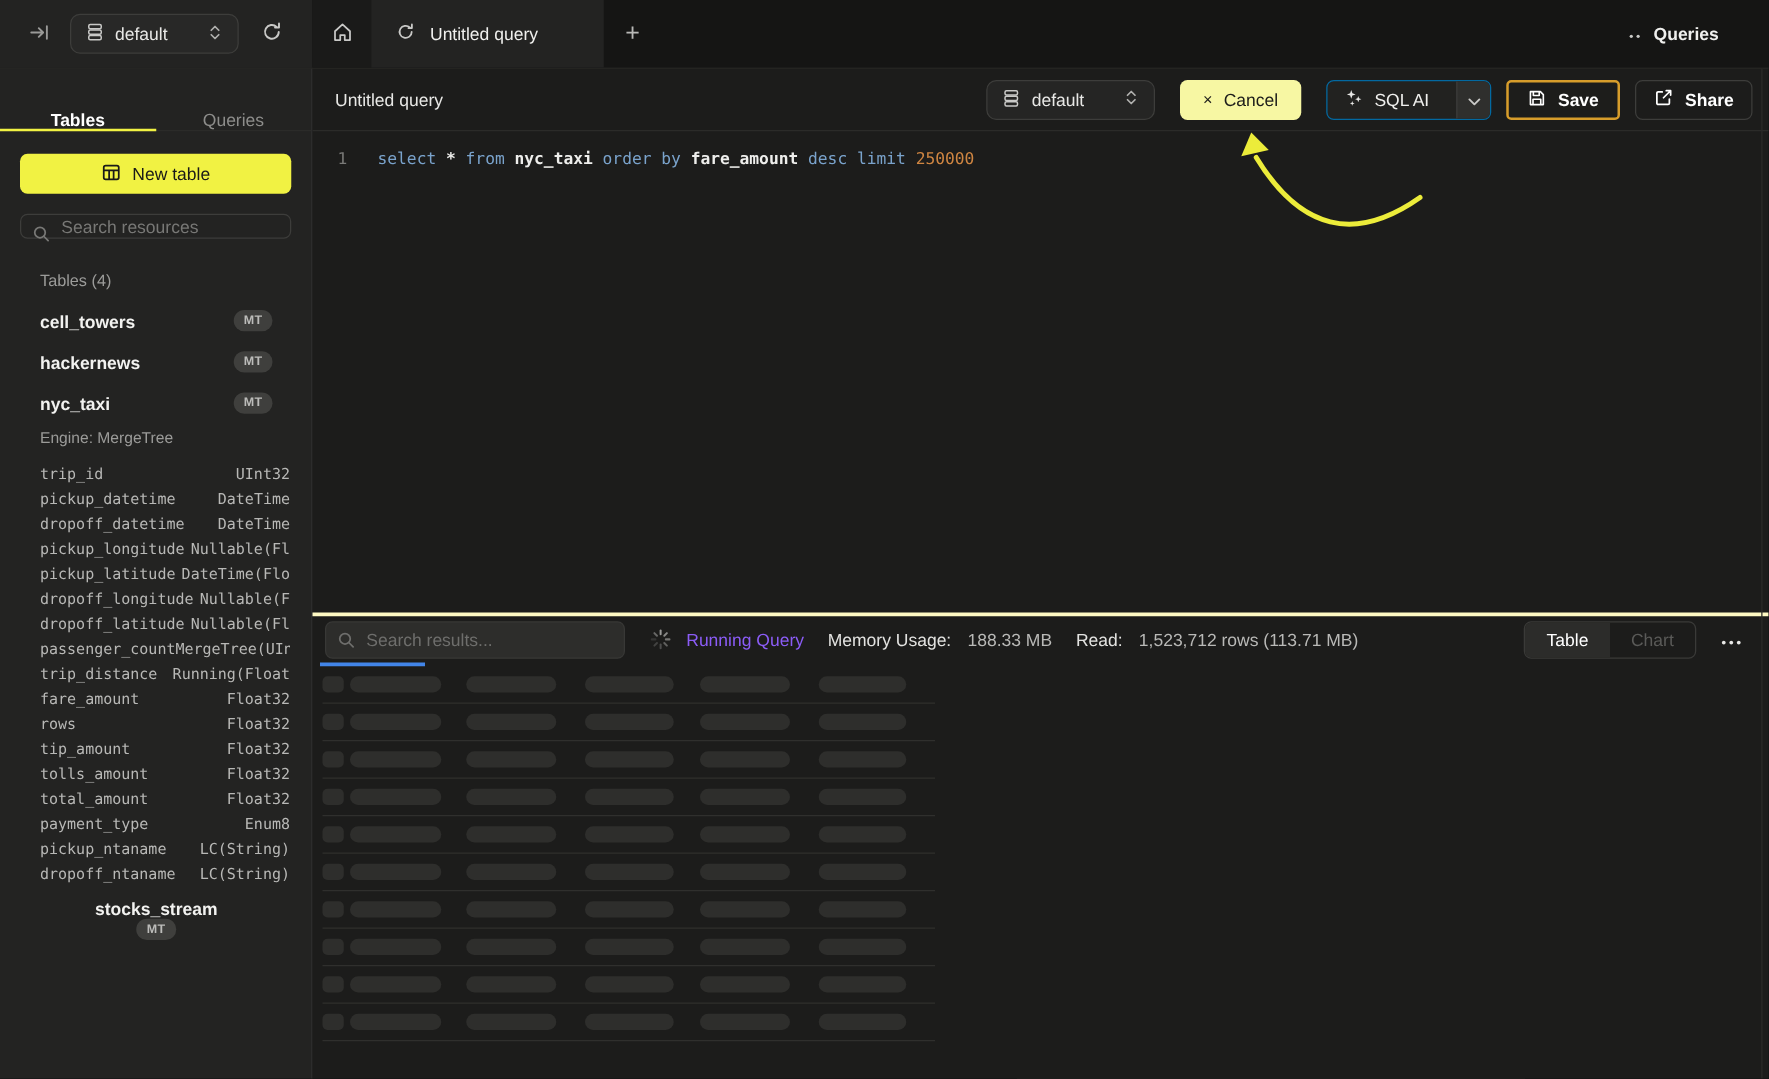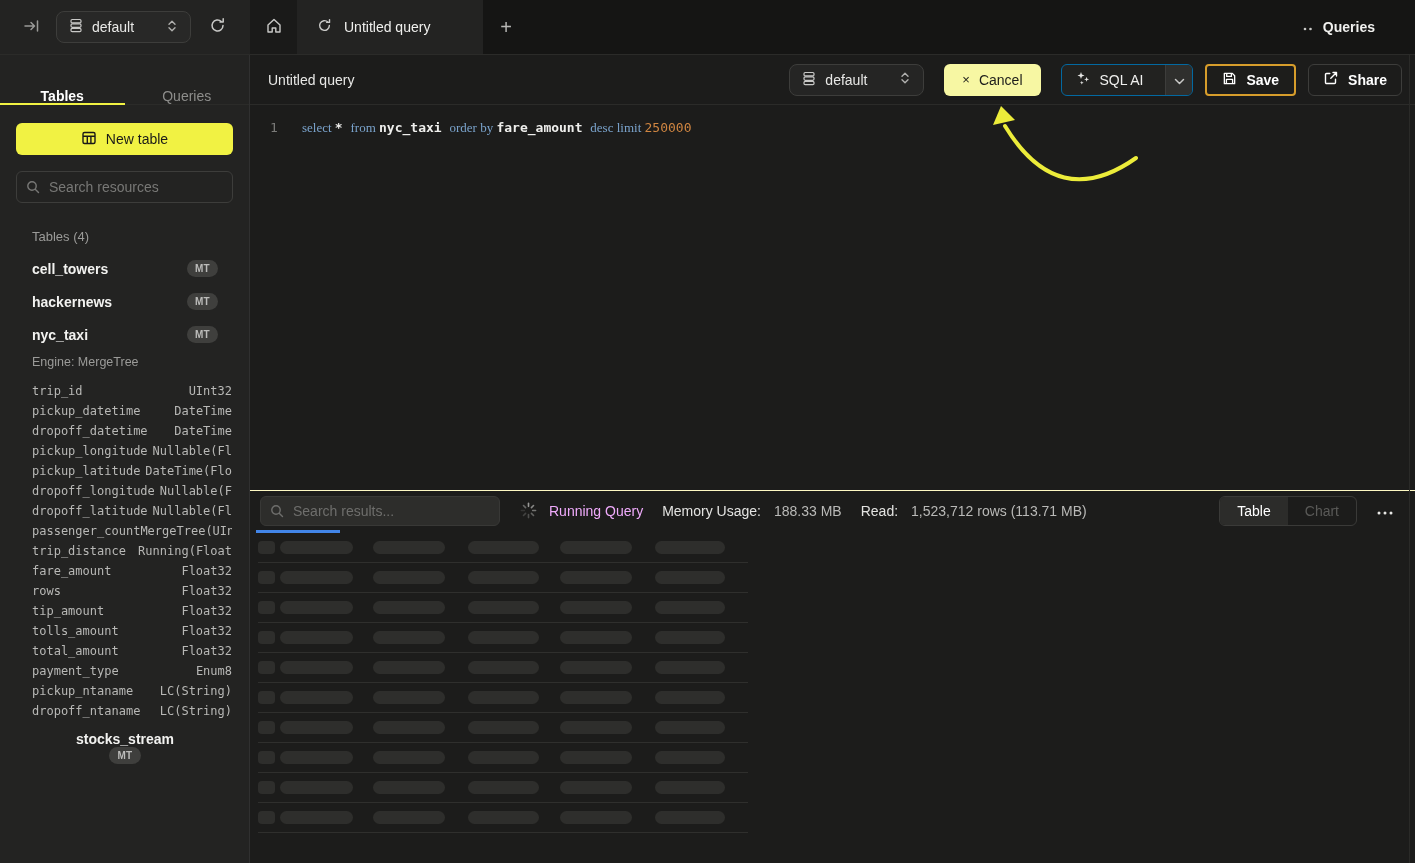--- a/index.html
+++ b/index.html
@@ -23,21 +23,21 @@
   .queries-link { display:flex; align-items:center; gap:9px; margin-right:40px; color:#f0f0ee; font-size:14px; font-weight:600; cursor:pointer; }
 
   
   .sidebar { position:absolute; top:55px; left:0; width:250px; height:808px; background:#232322; border-right:1px solid #303030; }
   .side-tabs { height:50px; display:flex; border-bottom:1px solid #2b2b29;align-items:flex-end; }
   .side-tab { flex:1; display:flex; align-items:center; justify-content:center; font-size:14px; color:#8d8d8b; cursor:pointer; position:relative; }
   .side-tab.active { color:#ffffff; font-weight:600; }
   .side-tab.active::after { content:""; position:absolute; left:0; right:0; bottom:-1px; height:2px; background:#f1f243; }
   .newtable-btn { display:flex; align-items:center; justify-content:center; gap:9px; margin:18px 16px 0; height:32px; width:217px; background:#f1f243; border:none; border-radius:6px; color:#1a1a18; font-size:14px; font-weight:500; cursor:pointer; font-family:inherit; }
   .side-search { position:relative; margin:16px 16px 0; }
-  .side-search input { width:217px; height:32px; background:transparent; border:1px solid #3d3d3b; border-radius:6px; padding:0 10px 0 32px; color:#c4b5fd; font-size:14px; font-family:inherit; outline:none; }
+  .side-search input { width:217px; height:20px; background:transparent; border:1px solid #3d3d3b; border-radius:6px; padding:0 10px 0 32px; color:#c4b5fd; font-size:14px; font-family:inherit; outline:none; }
   .side-search input::placeholder { color:#787876; }
   .search-glyph { position:absolute; left:10px; top:9px; color:#787876; }
   .section-label { margin:26px 16px 0 32px; font-size:13px; color:#9b9b99; }
   .table-row { display:flex; align-items:center; justify-content:space-between; padding:0 31px 0 32px; height:33px; cursor:pointer; }
   .table-name { color:#f2f2f0; font-size:14px; font-weight:600; }
   .mt-badge { background:#3f3f3d; color:#bcbcba; font-size:10px; font-weight:700; border-radius:9px; padding:3px 8px; letter-spacing:.3px; }
   .engine-line { margin:4px 0 0 32px; font-size:12.5px; color:#9b9b99; }
   .col-list { margin:12px 17px 6px 32px; font-family:"DejaVu Sans Mono", monospace; font-size:12px; color:#b8b8b6; }
   .col-row { display:flex; justify-content:space-between; height:20px; line-height:20px; white-space:nowrap; overflow:hidden; }
   .col-type { text-align:right; }
@@ -58,32 +58,32 @@
   .sqlai-main { display:flex; align-items:center; gap:9px; padding:0 13px; height:100%; }
   .sqlai-caret { width:27px; height:100%; background:#2f2f2d; display:flex; align-items:center; justify-content:center; border-left:1px solid #3d3d3b; }
   .save-btn { background:#1d1d1b; border:2px solid #d79d2b; border-radius:4px; color:#ffffff; font-weight:600; padding:0 15px; }
   .share-btn { background:transparent; border:1px solid #3d3d3b; color:#ffffff; font-weight:600; padding:0 14px; }
 
   
   .editor { position:relative; height:385px; cursor:text; }
   .code-line { display:flex; padding-top:13px; font-family:"DejaVu Sans Mono", monospace; font-size:13px; line-height:20px; white-space:pre; }
   .gutter { width:24px; margin-left:12px; text-align:center; color:#7a7a78; }
   .code { margin-left:16px; }
-  .tok-kw { color:#7aa3cc;font-family:Liberation Serif, serif; }
+  .tok-kw { color:#7aa3cc; }
   .tok-id { color:#eeeeec; font-weight:700; }
   .tok-num { color:#cf8541; }
 
   
-  .results-toolbar { height:40px; display:flex; align-items:center; padding:0 18px 0 10px; border-top:1px solid #fef9c3; }
+  .results-toolbar { height:40px; display:flex; align-items:center; padding:0 18px 0 10px; border-top:3px solid #fef9c3; }
   .res-search { position:relative; }
   .res-search input { width:240px; height:30px; background:#2d2d2b; border:1px solid #383836; border-radius:6px; padding:0 10px 0 32px; color:#cfcfcd; font-size:14px; font-family:inherit; outline:none; }
   .res-search input::placeholder { color:#6e6e6c; }
   .res-search .search-glyph { top:8px; color:#6e6e6c; }
   .spin { margin-left:20px; display:flex; }
-  .status-text { margin-left:12px; color:#f0abfc; font-size:14px;text-align:right; }
+  .status-text { margin-left:12px; color:#8b5cf6; font-size:14px;text-align:right; }
   .stat-label { margin-left:19px; color:#e3e3e1; font-size:14px; }
   .stat-value { margin-left:13px; color:#b9b9b7; font-size:14px; }
   .res-spacer { flex:1; }
   .view-toggle { display:flex; align-items:stretch; height:30px; border:1px solid #3a3a38; border-radius:6px; overflow:hidden; }
   .seg { display:flex; align-items:center; padding:0 17px; font-size:14px; cursor:pointer; }
   .seg.active { background:#2c2c2a; color:#ffffff; font-weight:500; }
   .seg.inactive { background:transparent; color:#5a5a58; }
   .more-btn { margin-left:16px; width:24px; height:24px; }
 
   

